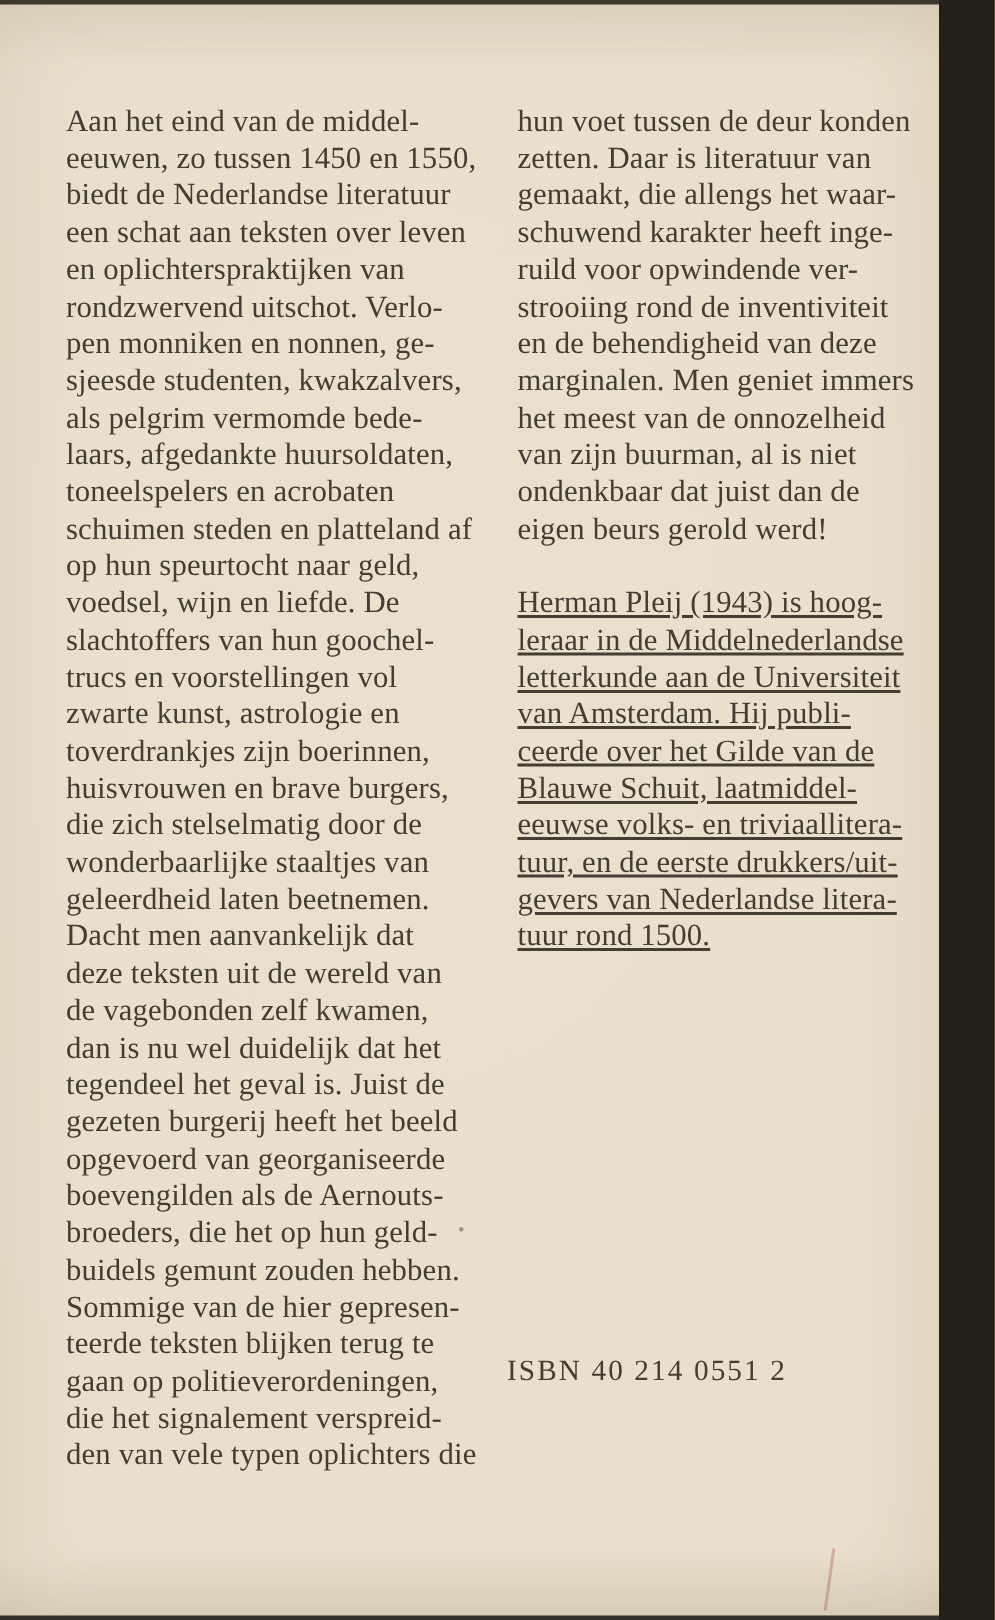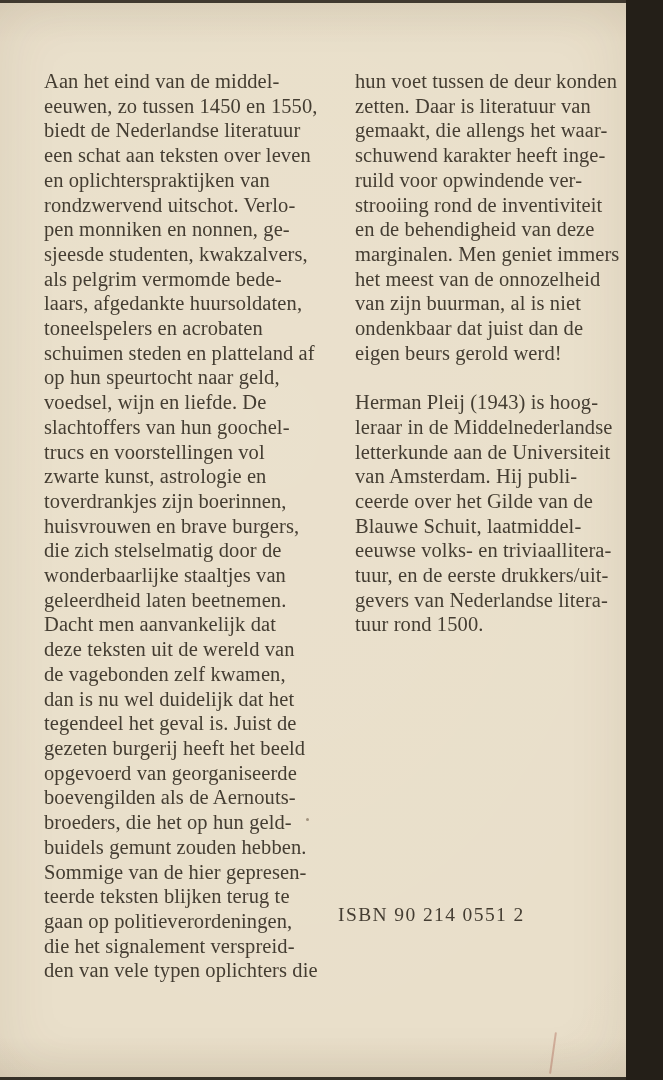--- a/index.html
+++ b/index.html
@@ -30,30 +30,30 @@
   }
   .edge-top { top: 0; height: 3px; opacity: 0.85; }
   .edge-bottom { bottom: 0; height: 3px; opacity: 0.9; }
 
   .col {
     position: absolute;
     top: 69px;
     width: 302px;
   }
   .col-left  { left: 44px;  }
-  .col-right { left: 355px; }
+  .col-right { left: 345px; }
 
   .col p, .colophon p {
     white-space: pre-line;
     font-size: 20.5px;
     line-height: 24.7px;
     color: var(--ink-color);
     letter-spacing: 0.1px;
   }
-  .col p.bio { margin-top: 24.7px; }
+  .col p.bio { margin-top: 24.7px; text-decoration: underline; }
 
   .colophon {
     position: absolute;
     left: 338px;
     top: 899px;
     width: 302px;
   }
   .colophon p.credit { line-height: 27.5px; }
   .colophon p.isbn {
     margin-top: 2px;
@@ -146,21 +146,21 @@
 van Amsterdam. Hij publi-
 ceerde over het Gilde van de
 Blauwe Schuit, laatmiddel-
 eeuwse volks- en triviaallitera-
 tuur, en de eerste drukkers/uit-
 gevers van Nederlandse litera-
 tuur rond 1500.</p>
   </div>
 
   <div class="colophon">
-    <p class="isbn">ISBN 90 214 0551 2</p>
+    <p class="isbn">ISBN 40 214 0551 2</p>
   </div>
 
   <div class="scratch"></div>
   <div class="speck speck-1"></div>
   <div class="speck speck-2"></div>
 
   <div class="edge edge-bottom"></div>
 
 </div>
 

